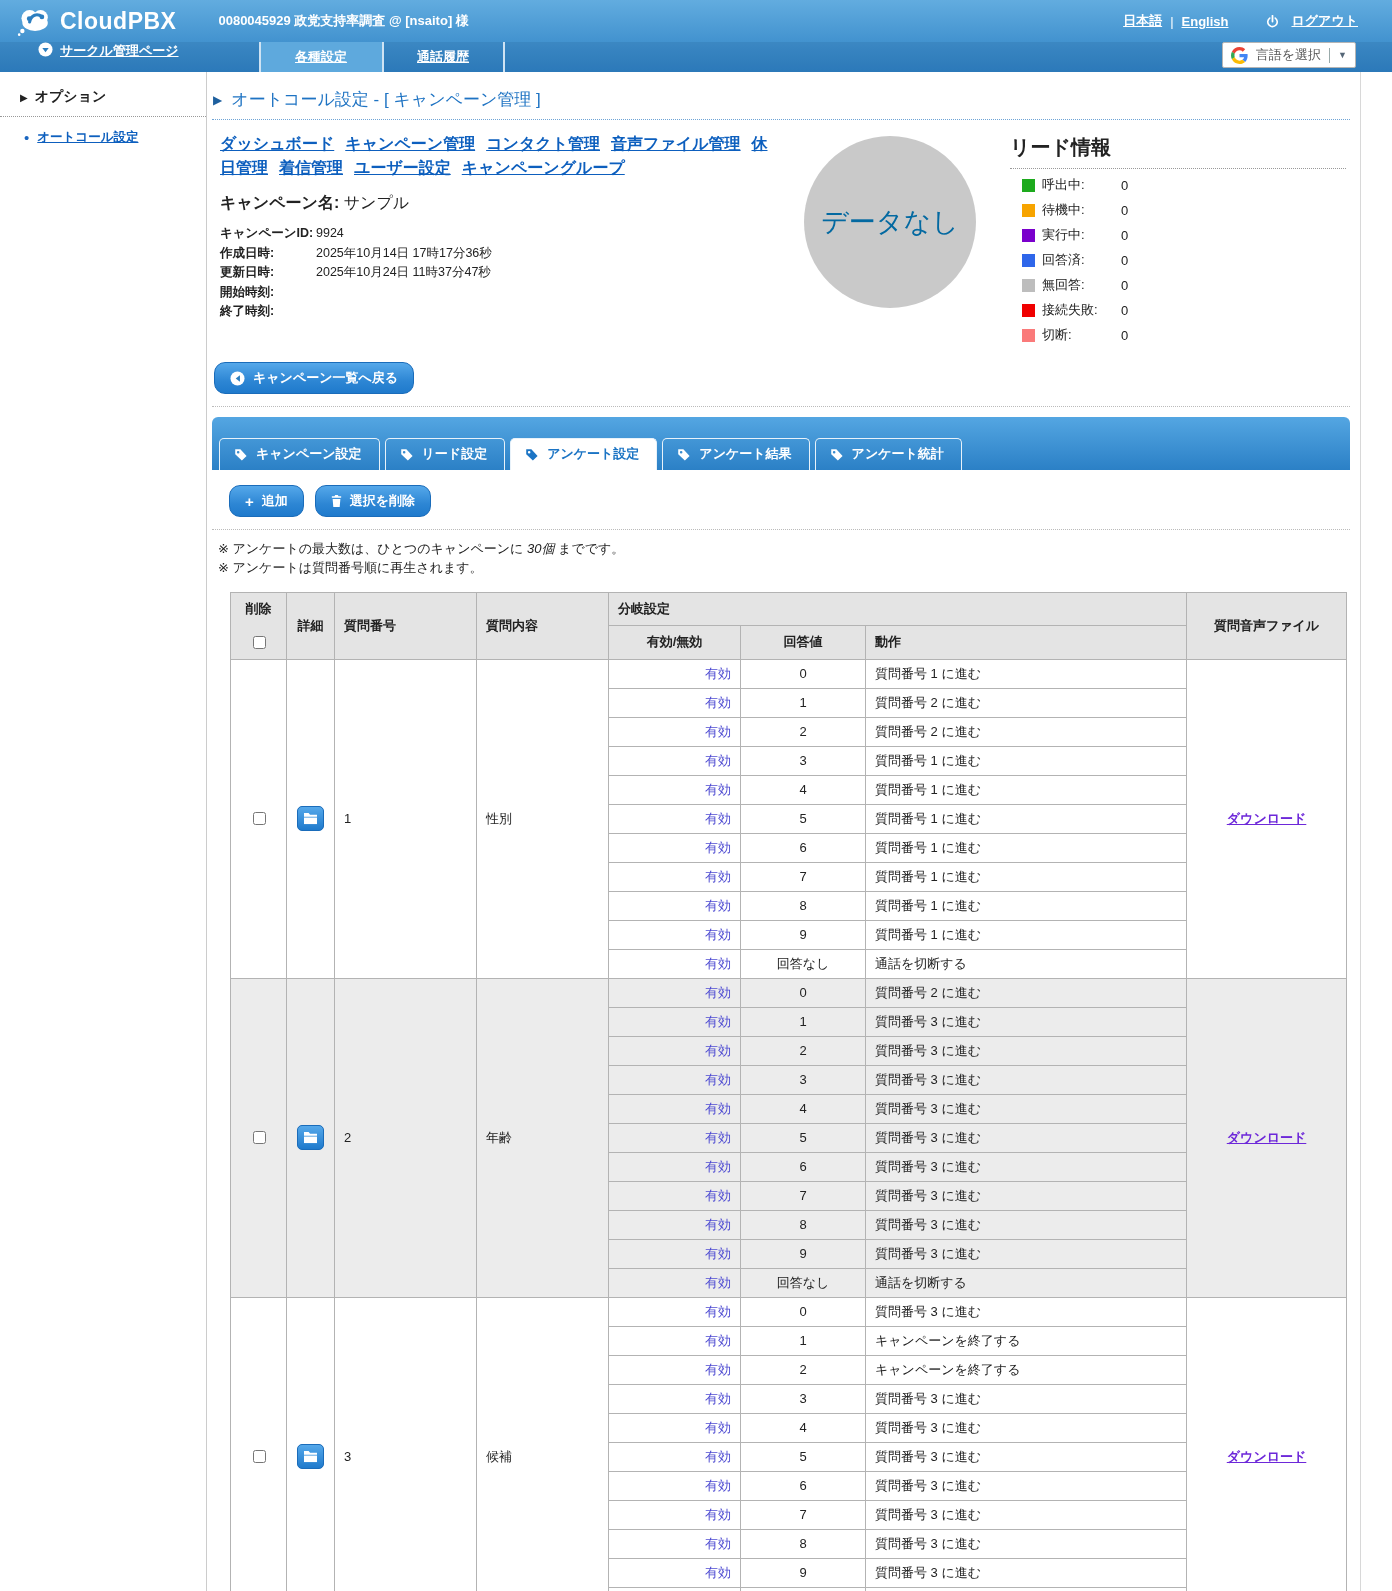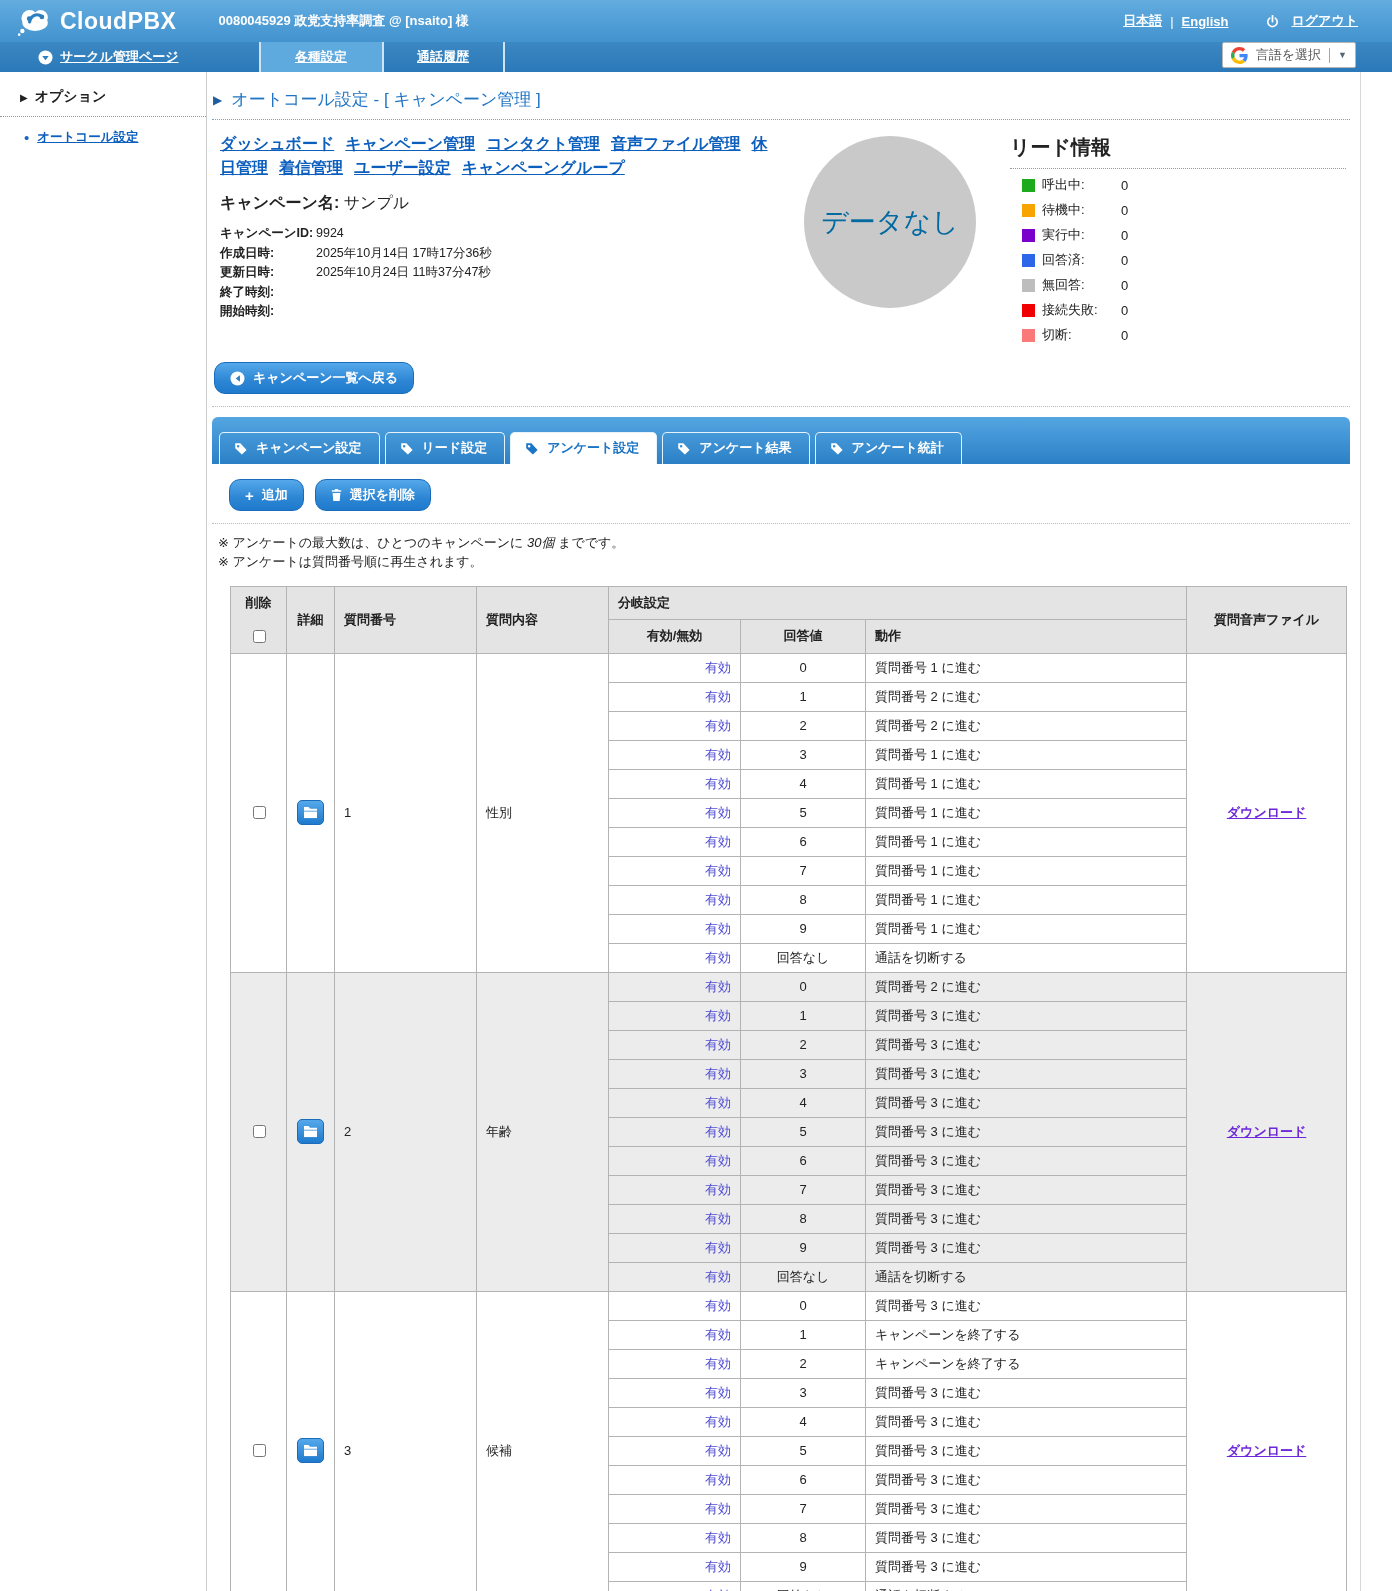--- a/index.html
+++ b/index.html
@@ -13,21 +13,21 @@
 
   
   .header { position:relative; background:linear-gradient(180deg,#62acdf 0%,#4494d0 55%,#3182c4 100%); }
   .header-top { height:42px; display:flex; align-items:center; padding:0 16px; }
   .logo { display:flex; align-items:center; gap:4px; color:#fff; font-size:23px; font-weight:bold; letter-spacing:.5px; }
   .account-text { color:#fff; font-size:13px; font-weight:bold; margin-left:42px; }
   .header-links { margin-left:auto; display:flex; align-items:center; gap:8px; color:#fff; font-size:13px; padding-right:18px; }
   .header-links a { color:#fff; font-weight:bold; }
   .logout { display:flex; align-items:center; gap:12px; margin-left:30px; }
   .nav-row { height:30px; display:flex; align-items:stretch; background:rgba(10,60,110,0.12); }
-  .circle-page { display:flex; align-items:center; gap:7px; padding:0 18px 0 38px; }
+  .circle-page { display:flex; align-items:flex-start; gap:7px; padding:0 18px 0 38px; }
   .circle-page a { color:#fff; font-weight:bold; font-size:13px; }
   .nav-tabs { display:flex; margin-left:62px; }
   .nav-tab { width:123px; display:flex; align-items:center; justify-content:center; border-left:2px solid #cfe3f3; }
   .nav-tab:last-child { border-right:2px solid #cfe3f3; }
   .nav-tab.active { background:#5ea9dd; }
   .nav-tab a { color:#fff; font-weight:bold; font-size:13px; }
   .translate-box { position:absolute; top:42px; right:36px; background:#fff; border:1px solid #b5b5b5; border-radius:2px;
     height:26px; display:flex; align-items:center; gap:8px; padding:0 8px; font-size:13px; color:#555; }
   .translate-box .vdiv { width:1px; height:15px; background:#9aa; }
   .translate-box .arrow { font-size:9px; color:#567; }
@@ -64,21 +64,21 @@
   .swatch { width:13px; height:13px; flex-shrink:0; }
   .lead-label { width:72px; }
   .back-btn-row { margin:18px 0 12px 2px; }
   .btn-blue { display:inline-flex; align-items:center; gap:8px; color:#fff; font-weight:bold; font-size:13px;
     background:linear-gradient(180deg,#55a8ea 0%,#2d86d4 60%,#1f7acc 100%);
     border:1px solid #1a6cba; border-radius:11px; padding:6px 15px; cursor:pointer; font-family:inherit; }
   .sep-dotted { border-bottom:1px dotted #bbb; margin:2px 0 10px 0; }
 
   
   .tab-strip { display:flex; gap:5px; background:linear-gradient(180deg,#54a6e2,#2b80c6);
-    border-radius:6px 6px 0 0; padding:15px 6px 0 7px; }
+    border-radius:6px 6px 0 0; padding:21px 6px 0 7px; }
   .tab { display:flex; align-items:center; gap:9px; padding:6px 17px 7px 14px; color:#fff; font-weight:bold;
     font-size:13px; border:1px solid #e8f2fa; border-bottom:none; border-radius:5px 5px 0 0; cursor:pointer; }
   .tab.active { background:#fff; color:#1b74c4; }
   .tab .ticon { display:flex; }
 
   
   .toolbar { margin:15px 0 12px 17px; display:flex; gap:11px; }
   .btn-blue .plus { font-size:15px; line-height:11px; }
   .toolbar-sep { border-bottom:1px dotted #bbb; margin:0 0 9px 0; }
   .note { font-size:13px; line-height:19px; margin-left:6px; }
@@ -203,25 +203,25 @@
             </div>
             <div class="detail-row">
               <span class="detail-label">作成日時:</span>
               <span class="detail-value">2025年10月14日 17時17分36秒</span>
             </div>
             <div class="detail-row">
               <span class="detail-label">更新日時:</span>
               <span class="detail-value">2025年10月24日 11時37分47秒</span>
             </div>
             <div class="detail-row">
+              <span class="detail-label">開始時刻:</span>
+              <span class="detail-value"></span>
+            </div>
+            <div class="detail-row">
               <span class="detail-label">終了時刻:</span>
-              <span class="detail-value"></span>
-            </div>
-            <div class="detail-row">
-              <span class="detail-label">開始時刻:</span>
               <span class="detail-value"></span>
             </div>
           </div>
       </div>
       <div class="circle-col">
         <div class="nodata-circle">
           <span>データなし</span>
         </div>
       </div>
       <div class="lead-col">

